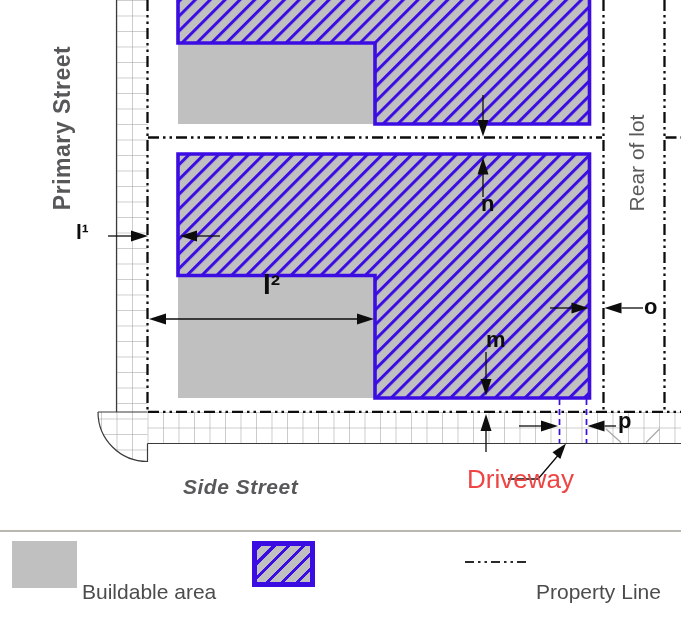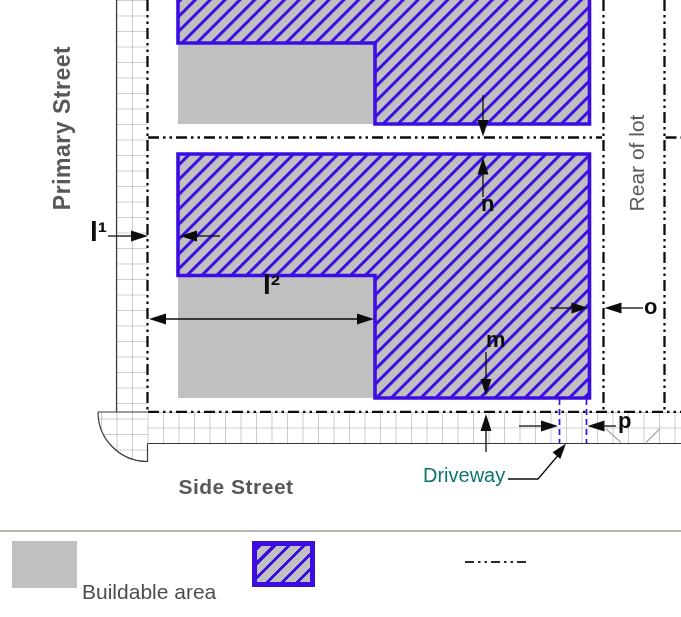--- a/index.html
+++ b/index.html
@@ -5,21 +5,21 @@
   html,body{margin:0;padding:0;background:#ffffff;}
   #stage{
     position:relative;width:681px;height:617px;background:#fff;overflow:hidden;
     font-family:"Liberation Sans", sans-serif;
   }
   #diagram-svg{position:absolute;left:0;top:0;}
   .lbl{position:absolute;white-space:nowrap;}
   .street-lbl{font-weight:bold;color:#57585a;font-size:21px;letter-spacing:.5px;}
   .rot{transform:rotate(-90deg);transform-origin:center center;text-align:center;}
   .dim-lbl{font-weight:bold;color:#0d0d0d;font-size:22px;line-height:22px;}
-  .note-lbl{color:#0f766e;font-size:20px;}
+  .note-lbl{color:#ef4444;font-size:26px;margin-left:44px;}
   .legend-sep{position:absolute;left:0;top:530px;width:681px;height:2px;background:#b8b8b0;}
   .legend-text{position:absolute;color:#4c4c4c;font-size:21px;line-height:26px;margin-top:27px;}
   .swatch-gray{position:absolute;left:12px;top:541px;width:65px;height:47px;background:#c0c0c0;}
   .swatch-hatch{
     position:absolute;left:252px;top:541px;width:63px;height:46px;box-sizing:border-box;
     border:5px solid #3b0de2;
     background:repeating-linear-gradient(135deg,#3b0de2 0 3px,#c0c0c0 3px 10.5px);
   }
   .pl-sample{position:absolute;left:464px;top:558px;}
 </style>
@@ -120,37 +120,38 @@
         <path d="M508,479 H538 L560.5,452.5" fill="none"></path>
         <polygon points="566,443.5 560.3,459 552.5,452.3" stroke="none"></polygon>
       </g>
     </g>
   </svg>
 
   <div class="lbl street-lbl rot" style="left:-23px;top:115px;width:170px;height:26px;font-size:23px;">Primary Street</div>
 
   <div class="lbl rot" style="left:577px;top:151px;width:120px;height:24px;font-size:21px;color:#5a5a5a;">Rear of lot</div>
 
-  <div class="lbl street-lbl" style="left:169px;top:475px;width:134px;text-align:center;">Side Street</div>
+  <div class="lbl street-lbl" style="left:183px;top:475px;width:134px;text-align:left;font-style:italic;">Side Street</div>
 
   <div class="lbl note-lbl" style="left:423px;top:464px;">Driveway</div>
 
-  <div class="lbl dim-lbl" style="left:90px;top:221px;font-size:28px;">l¹</div>
+  <div class="lbl dim-lbl" style="left:76px;top:221px;font-size:21px;">l¹</div>
   <div class="lbl dim-lbl" style="left:263px;top:274px;font-size:28px;">l²</div>
   <div class="lbl dim-lbl" style="left:481px;top:193px;">n</div>
   <div class="lbl dim-lbl" style="left:486px;top:329px;">m</div>
   <div class="lbl dim-lbl" style="left:644px;top:296px;">o</div>
   <div class="lbl dim-lbl" style="left:618px;top:410px;">p</div>
 
   <div class="legend-sep"></div>
 
   <div class="swatch-gray"></div>
   <div class="legend-text" style="left:82px;top:552px;">Buildable area</div>
 
   <div class="swatch-hatch"></div>
   <div class="legend-text" style="left:321px;top:548px;line-height:30px;">
   </div>
 
   <svg class="pl-sample" width="66" height="8" viewBox="0 0 66 8">
     <line x1="1" y1="4" x2="65" y2="4" stroke="#2a2a2a" stroke-width="2.2" stroke-dasharray="9 4 2.5 4 2.5 4"></line>
   </svg>
+  <div class="legend-text" style="left:536px;top:552px;">Property Line</div>
 
 </div>
 
 </body></html>

